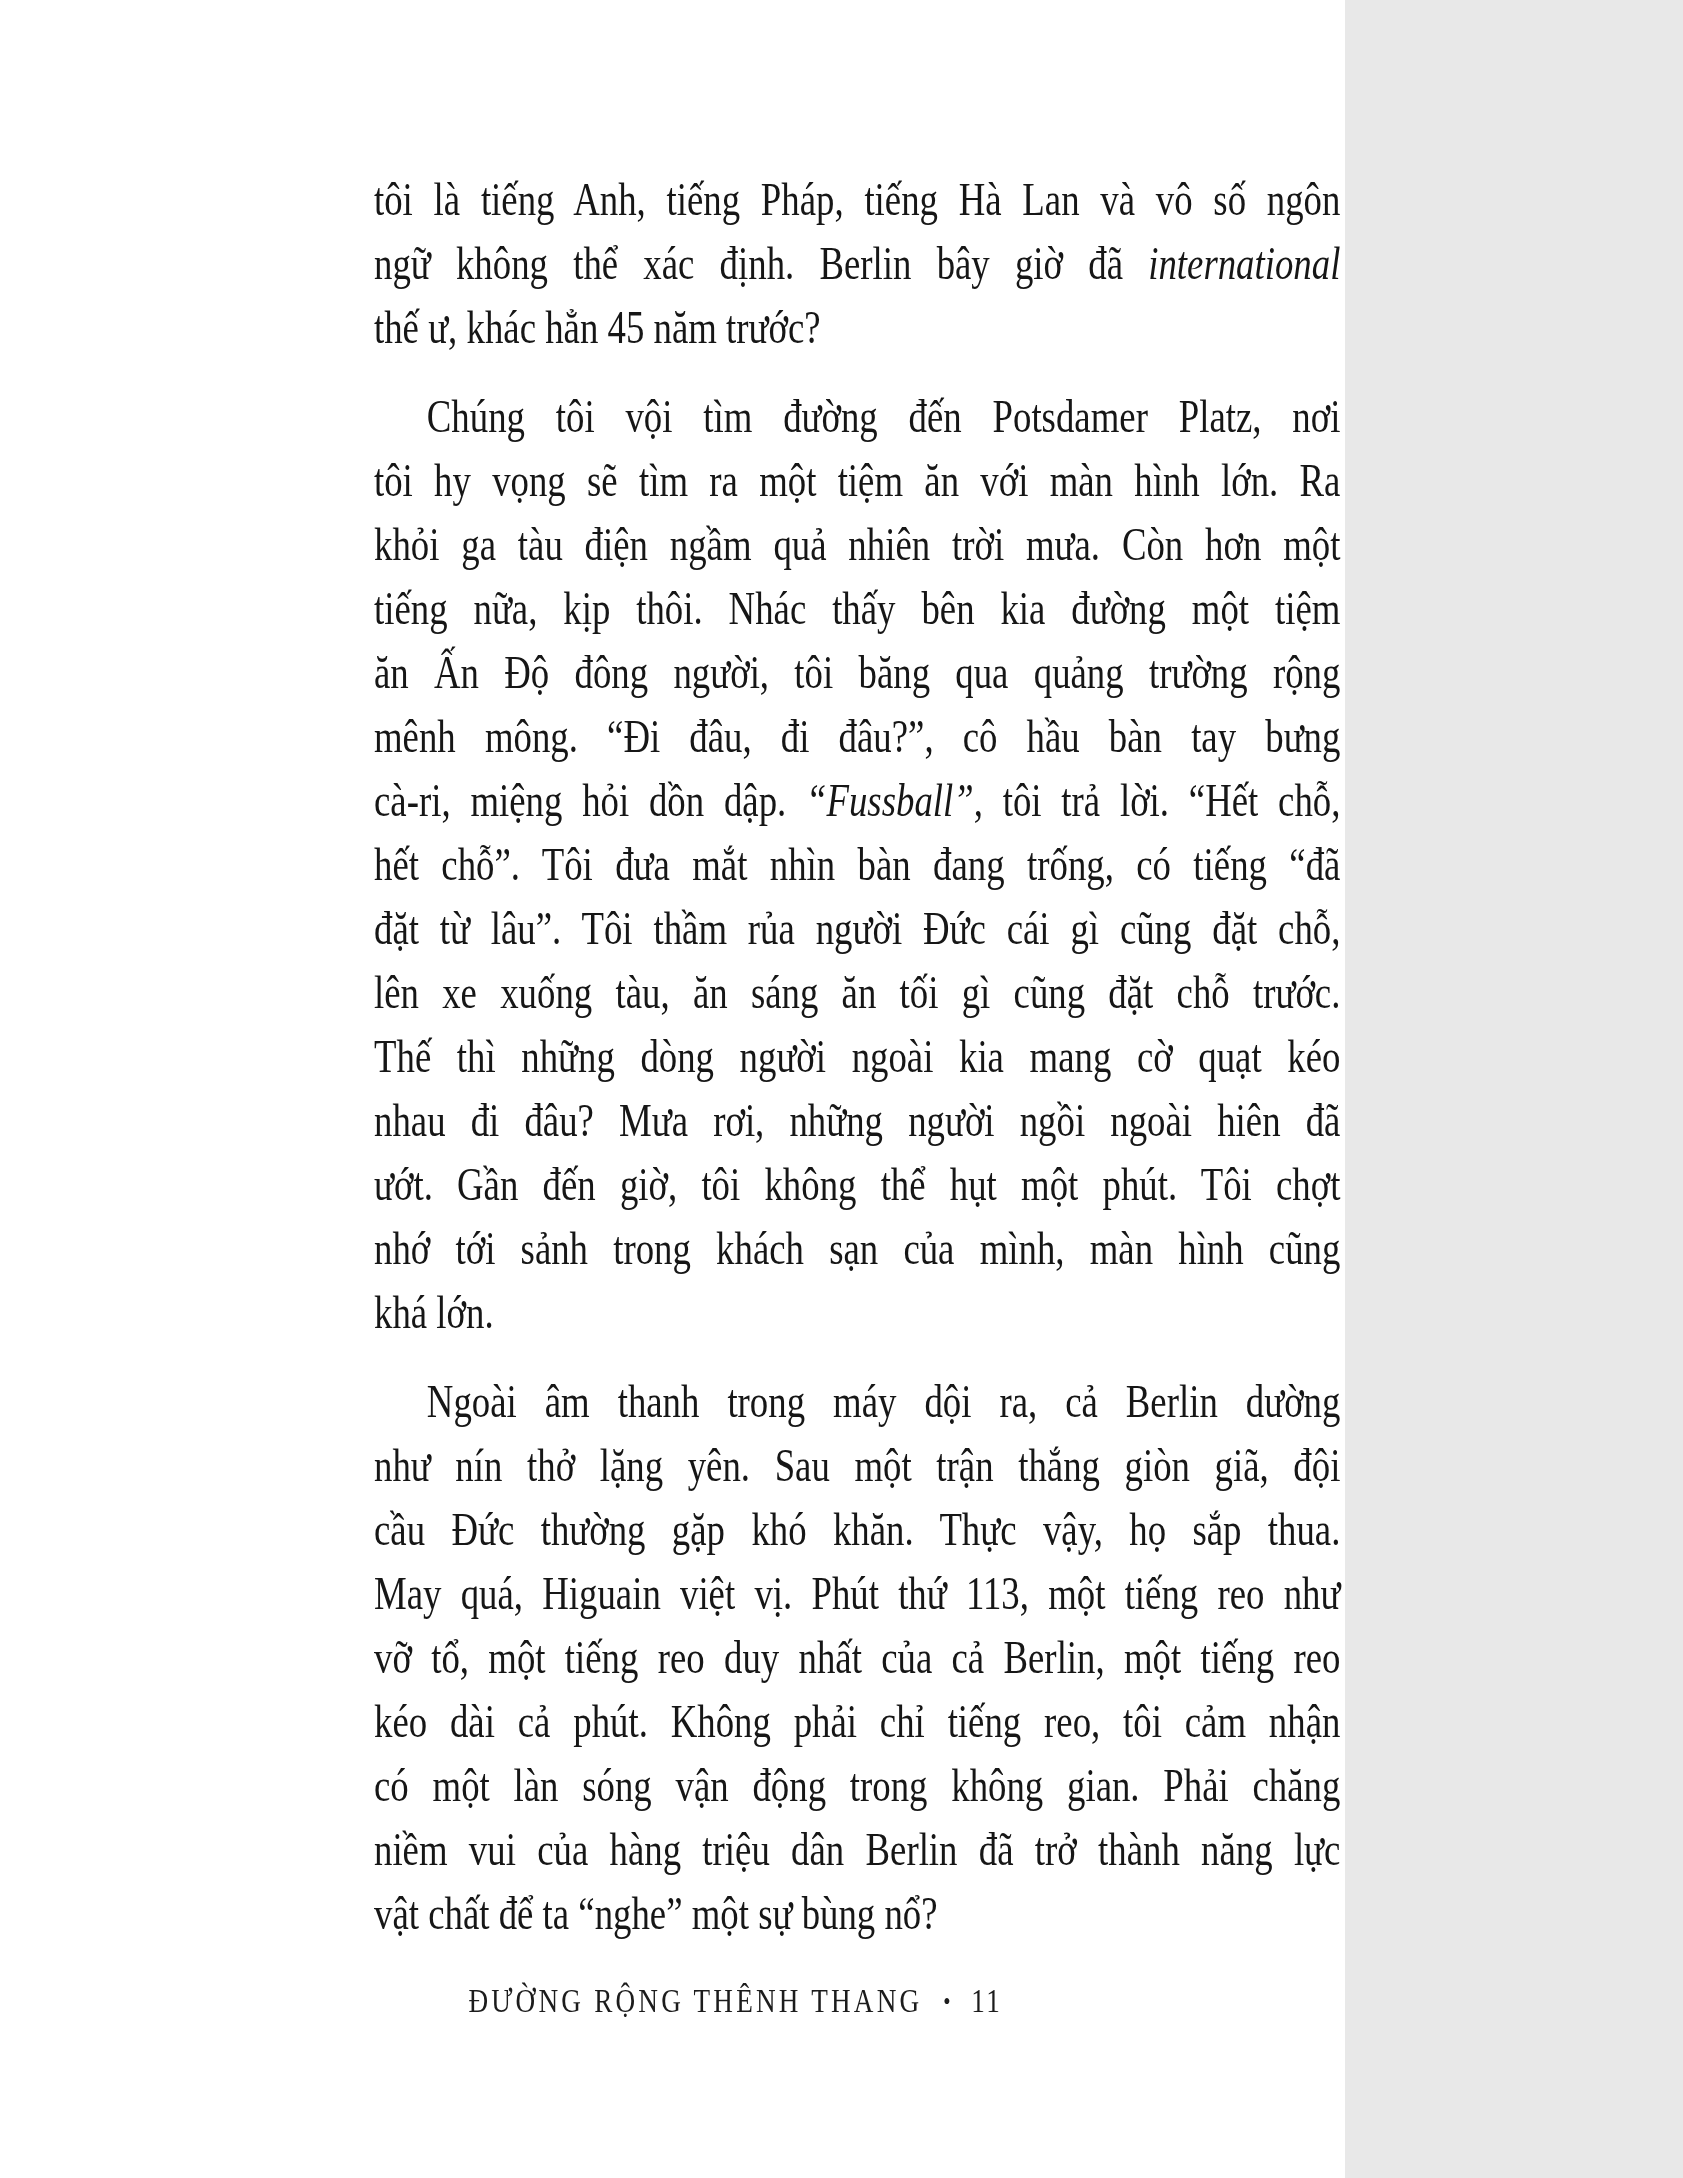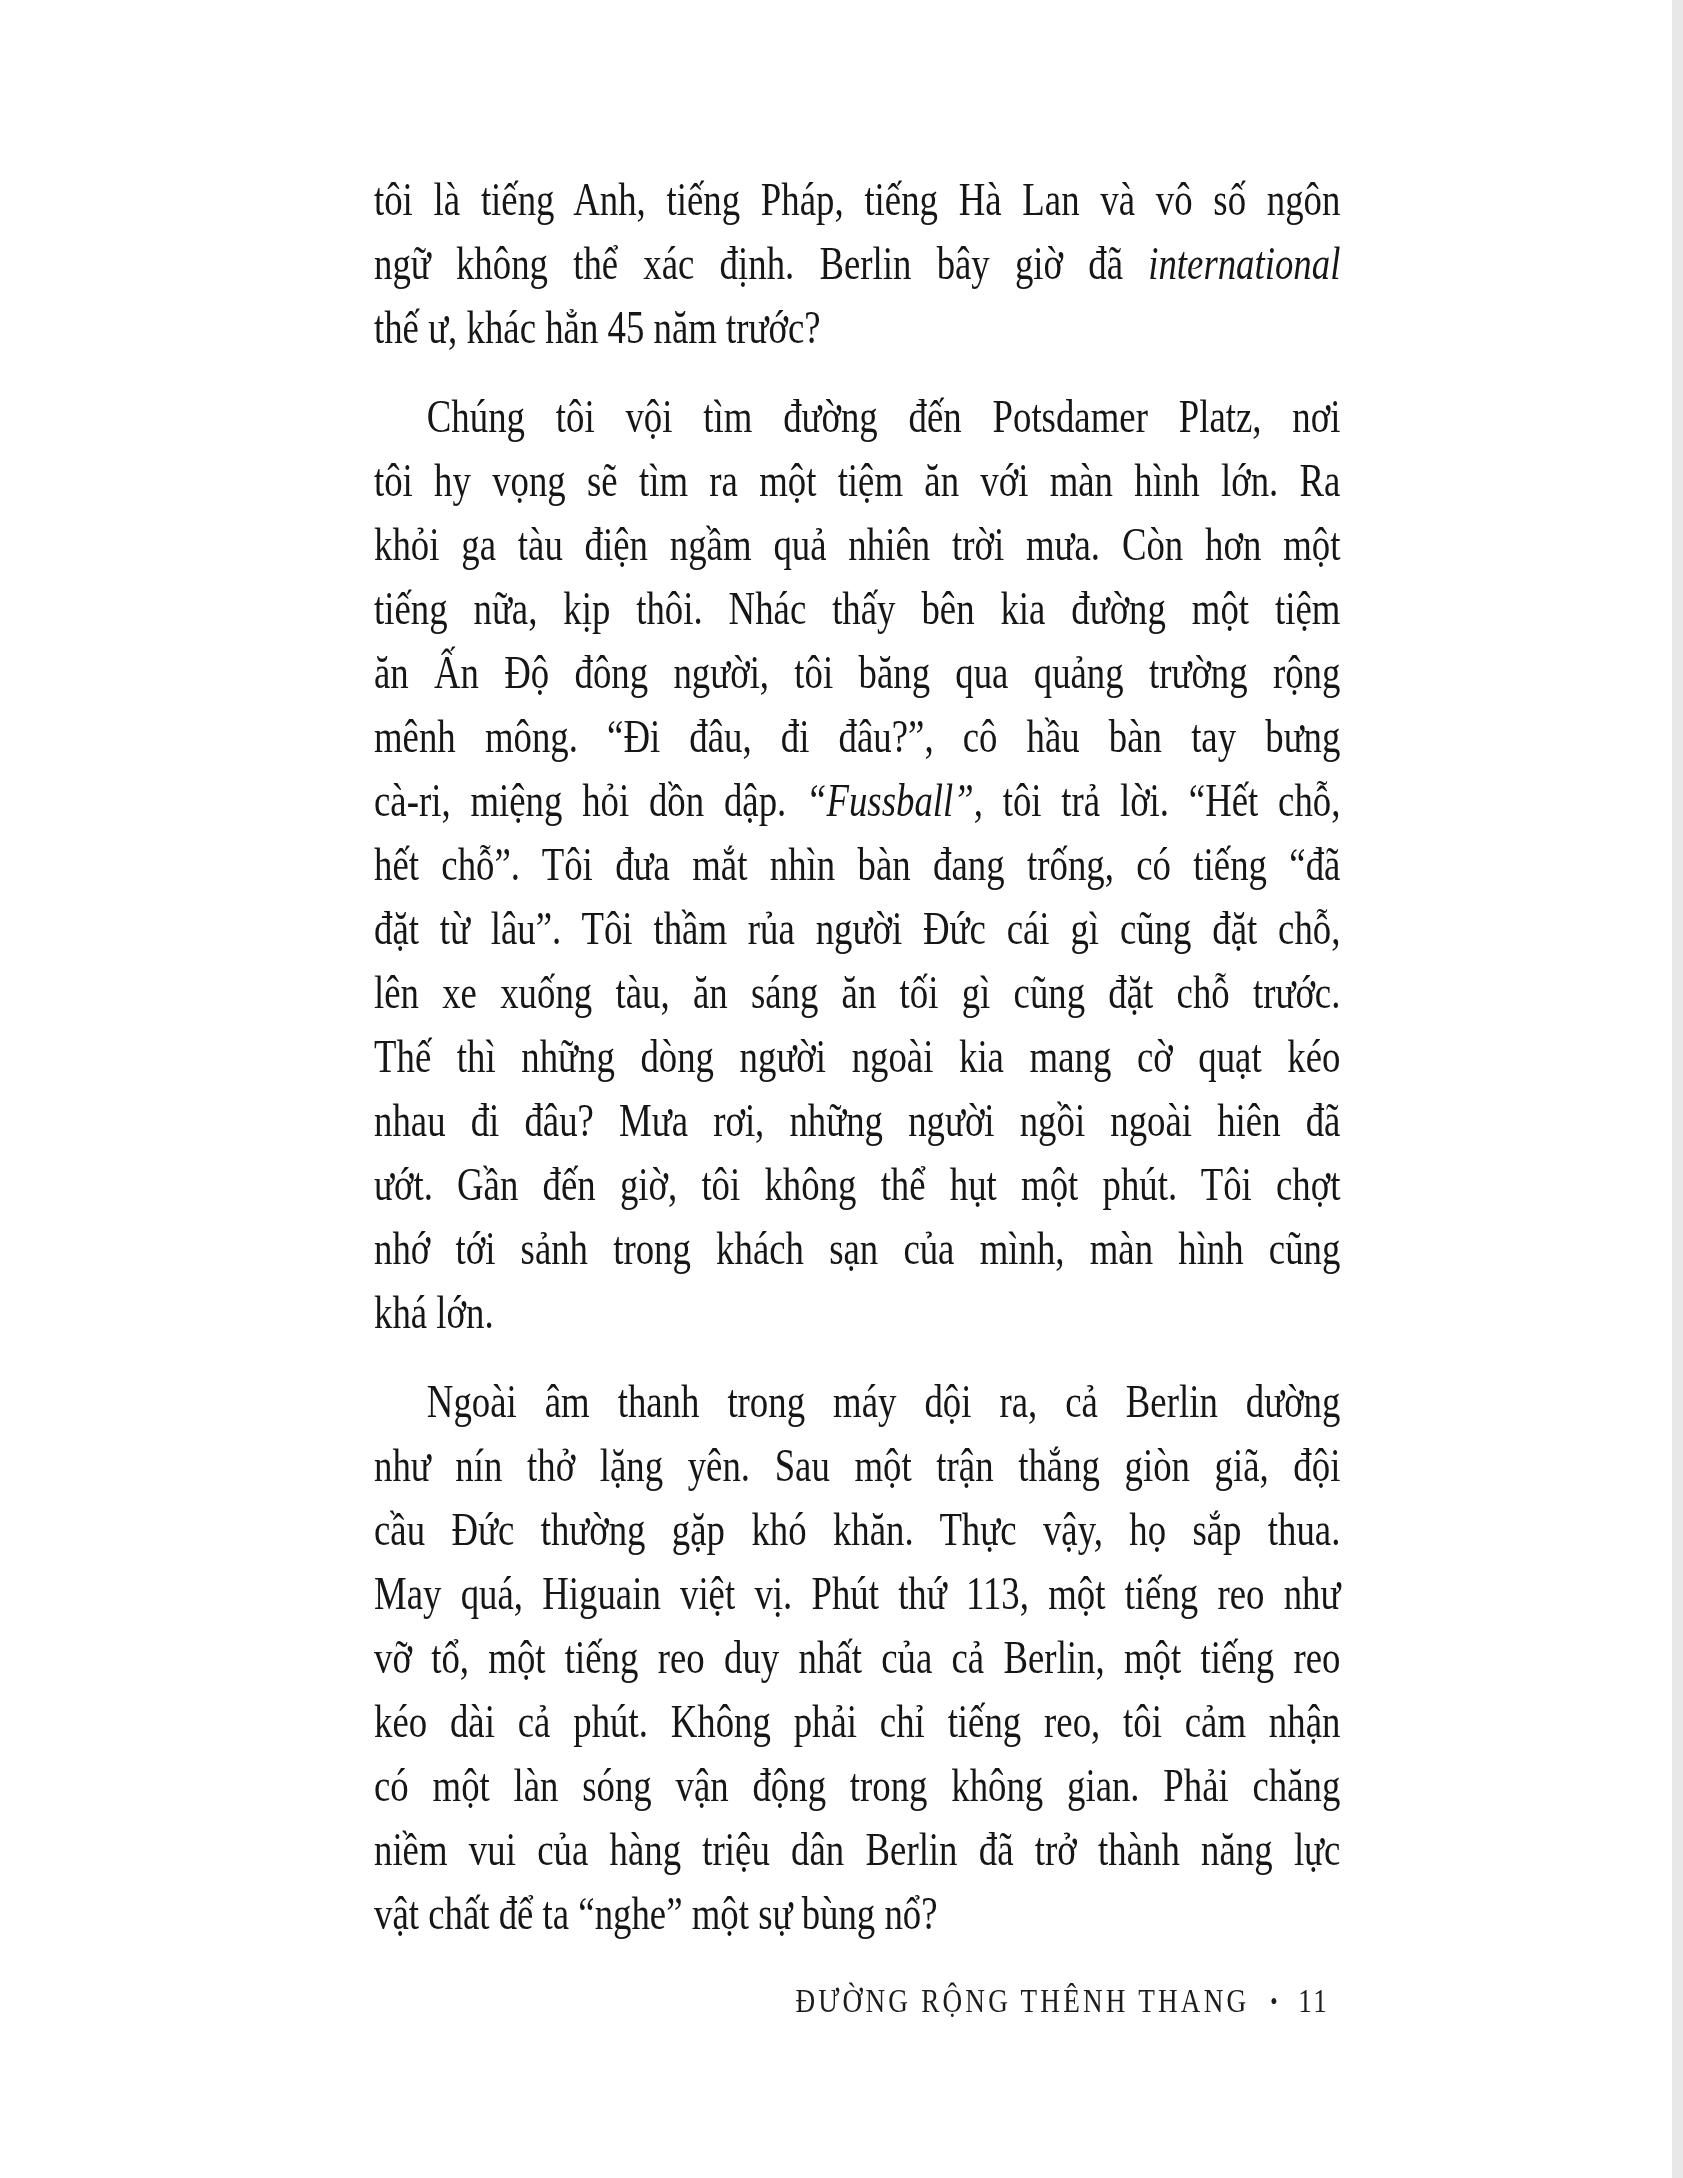--- a/index.html
+++ b/index.html
@@ -1,24 +1,23 @@
 <!DOCTYPE html>
 <html><head>
 <meta charset="utf-8">
 <style>
   html, body { margin: 0; padding: 0; background: #e8e8e8; }
   .page {
     position: relative;
-    width: 1630px;
+    width: 1345px;
     height: 2178px;
     background: #ffffff;
     overflow: hidden;
     font-family: "Liberation Serif", "DejaVu Serif", serif;
     color: #161616;
-    padding-left: 42px;
   }
   .text-block {
     position: absolute;
     left: 374px;
     top: 168px;
     width: 1208px;
     transform: scaleX(0.8);
     transform-origin: 0 0;
   }
   .paragraph { margin: 0; padding: 0; }

